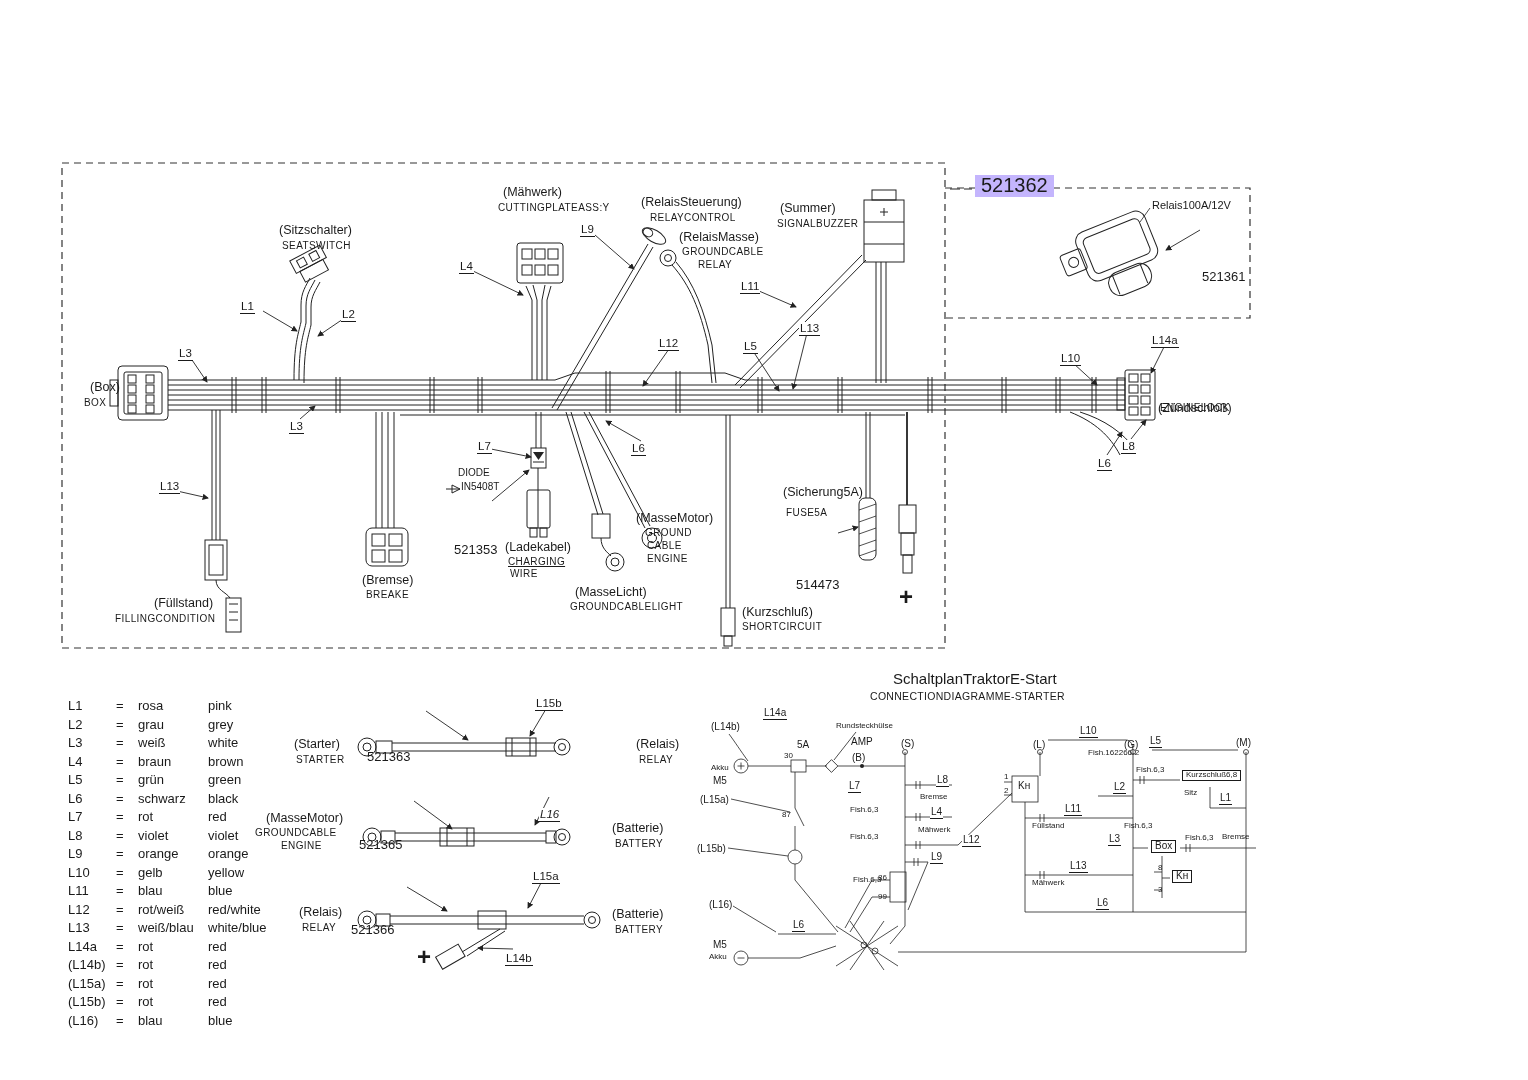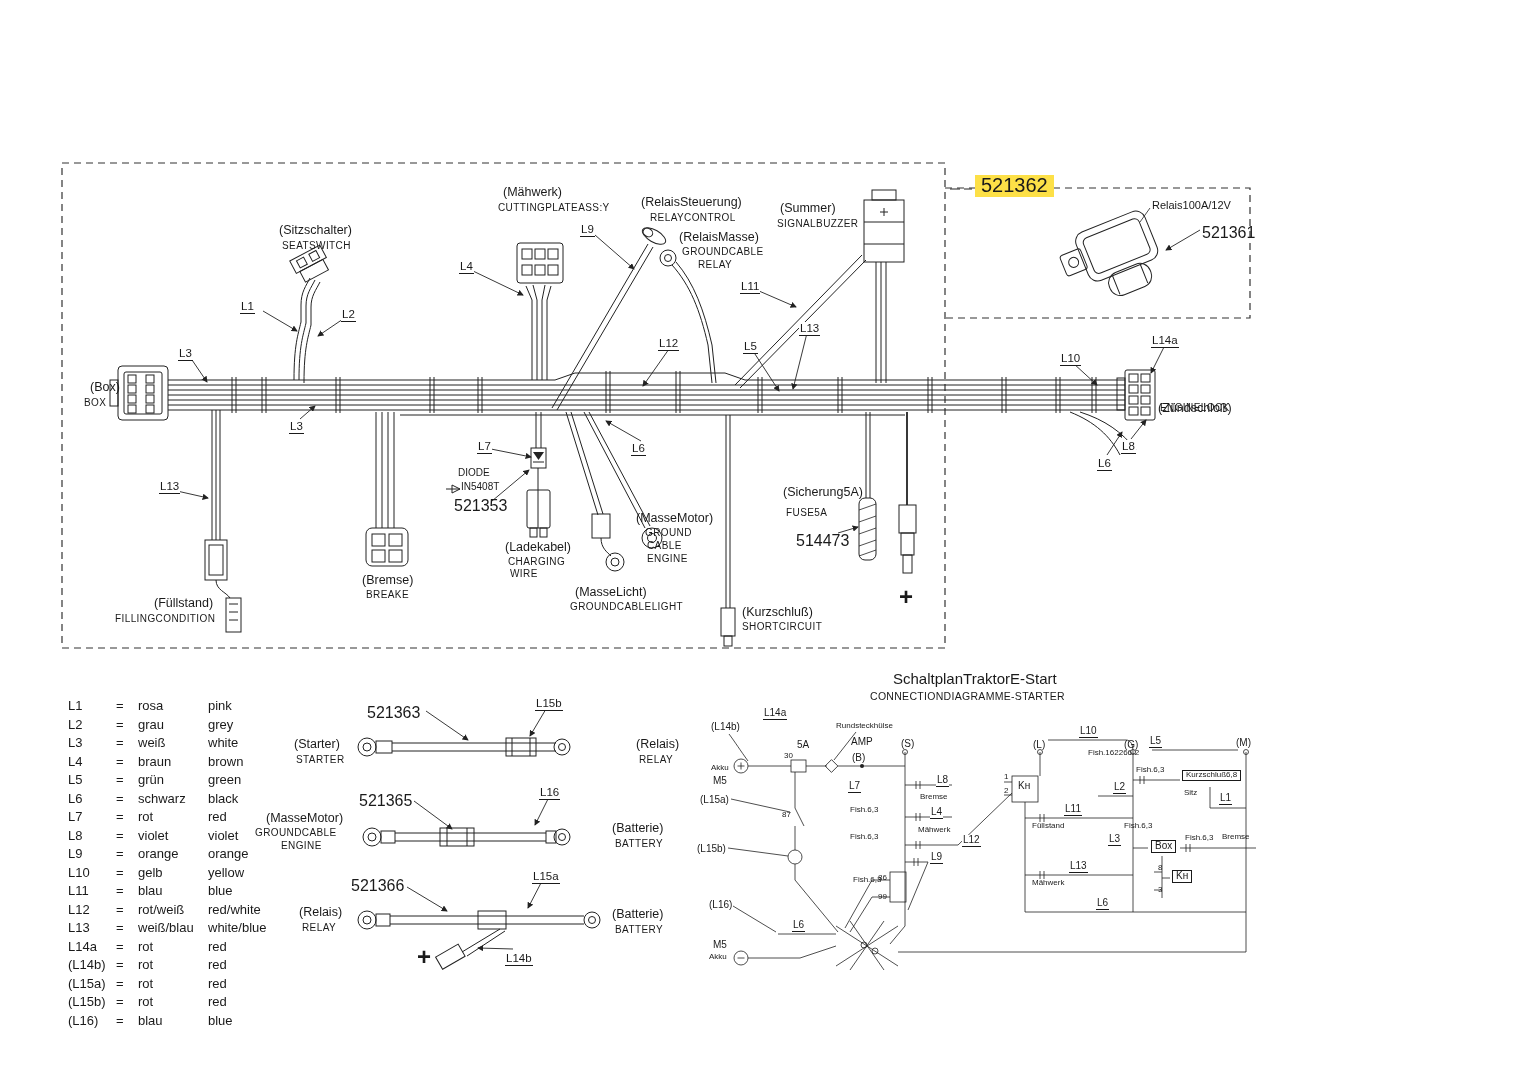--- a/index.html
+++ b/index.html
@@ -3,23 +3,23 @@
 <meta charset="utf-8">
 <style>
   html,body{margin:0;padding:0;background:#fff;}
   body{font-family:"Liberation Sans",sans-serif;color:#1a1a1a;}
   #canvas{position:relative;width:1528px;height:1080px;background:#fff;overflow:hidden;}
   #art{position:absolute;left:0;top:0;}
   .lbl{position:absolute;white-space:nowrap;line-height:1.08;color:#1a1a1a;}
   .de{font-size:12.5px;}
   .en{font-size:10px;letter-spacing:.4px;}
   .wl{font-size:11.5px;border-bottom:1px solid #1a1a1a;padding:0 1px 1px 1px;background:#fff;}
-  .pn{font-size:16px;}
+  .pn{font-size:13px;margin-top:46px;}
   .bigpn{font-size:20px;}
-  .chip{background:#fde047;padding:0 6px;}
+  .chip{background:#c4b5fd;padding:0 6px;}
   .plus{font-size:24px;font-weight:bold;}
   .title1{font-size:15px;}
   .title2{font-size:10.5px;letter-spacing:.3px;}
   .spec{font-size:11px;}
   .spl{font-size:10px;}
   .sm{font-size:8px;}
   .swl{font-size:10px;border-bottom:1px solid #1a1a1a;background:#fff;padding:0 1px;}
   .boxed{border:1px solid #1a1a1a;background:#fff;padding:0 3px;}
   #legend{position:absolute;left:68px;top:698px;font-size:13px;border-collapse:collapse;}
   #legend td{padding:0 0 3.5px 0;vertical-align:top;}
@@ -397,42 +397,42 @@
       <span class="lbl pn" style="left: 454px; top: 497px;">521353</span>
       <span class="lbl wl" style="left: 159px; top: 480px;">L13</span>
       <span class="lbl de" style="left: 783px; top: 486px;">(Sicherung5A)</span>
       <span class="lbl en" style="left: 786px; top: 508px;">FUSE5A</span>
       <span class="lbl pn" style="left: 796px; top: 532px;">514473</span>
       <span class="lbl de" style="left: 636px; top: 512px;">(MasseMotor)</span>
       <span class="lbl en" style="left: 645px; top: 528px;">GROUND</span>
       <span class="lbl en" style="left: 647px; top: 541px;">CABLE</span>
       <span class="lbl en" style="left: 647px; top: 554px;">ENGINE</span>
       <span class="lbl de" style="left: 505px; top: 541px;">(Ladekabel)</span>
-      <span class="lbl en" style="left: 508px; top: 557px;">CHARGING</span>
+      <span class="lbl en" style="left: 508px; top: 557px; text-decoration: underline;">CHARGING</span>
       <span class="lbl en" style="left: 510px; top: 569px;">WIRE</span>
       <span class="lbl de" style="left: 362px; top: 574px;">(Bremse)</span>
       <span class="lbl en" style="left: 366px; top: 590px;">BREAKE</span>
       <span class="lbl de" style="left: 575px; top: 586px;">(MasseLicht)</span>
       <span class="lbl en" style="left: 570px; top: 602px;">GROUNDCABLELIGHT</span>
       <span class="lbl de" style="left: 154px; top: 597px;">(Füllstand)</span>
       <span class="lbl en" style="left: 115px; top: 614px;">FILLINGCONDITION</span>
       <span class="lbl de" style="left: 742px; top: 606px;">(Kurzschluß)</span>
       <span class="lbl en" style="left: 742px; top: 622px;">SHORTCIRCUIT</span>
       <span class="lbl plus" style="left: 899px; top: 584px;">+</span>
       <span class="lbl bigpn chip" style="left: 975px; top: 175px;">521362</span>
       <span class="lbl spec" style="left: 1152px; top: 200px;">Relais100A/12V</span>
       <span class="lbl pn" style="left: 1202px; top: 224px;">521361</span>
       <span class="lbl pn" style="left: 367px; top: 704px;">521363</span>
       <span class="lbl wl" style="left: 535px; top: 697px;">L15b</span>
       <span class="lbl de" style="left: 294px; top: 738px;">(Starter)</span>
       <span class="lbl en" style="left: 296px; top: 755px;">STARTER</span>
       <span class="lbl de" style="left: 636px; top: 738px;">(Relais)</span>
       <span class="lbl en" style="left: 639px; top: 755px;">RELAY</span>
       <span class="lbl pn" style="left: 359px; top: 792px;">521365</span>
-      <span class="lbl wl" style="left: 539px; top: 786px;">L16</span>
+      <span class="lbl wl" style="left: 539px; top: 808px; font-style: italic;">L16</span>
       <span class="lbl de" style="left: 266px; top: 812px;">(MasseMotor)</span>
       <span class="lbl en" style="left: 255px; top: 828px;">GROUNDCABLE</span>
       <span class="lbl en" style="left: 281px; top: 841px;">ENGINE</span>
       <span class="lbl de" style="left: 612px; top: 822px;">(Batterie)</span>
       <span class="lbl en" style="left: 615px; top: 839px;">BATTERY</span>
       <span class="lbl pn" style="left: 351px; top: 877px;">521366</span>
       <span class="lbl wl" style="left: 532px; top: 870px;">L15a</span>
       <span class="lbl de" style="left: 299px; top: 906px;">(Relais)</span>
       <span class="lbl en" style="left: 302px; top: 923px;">RELAY</span>
       <span class="lbl de" style="left: 612px; top: 908px;">(Batterie)</span>

